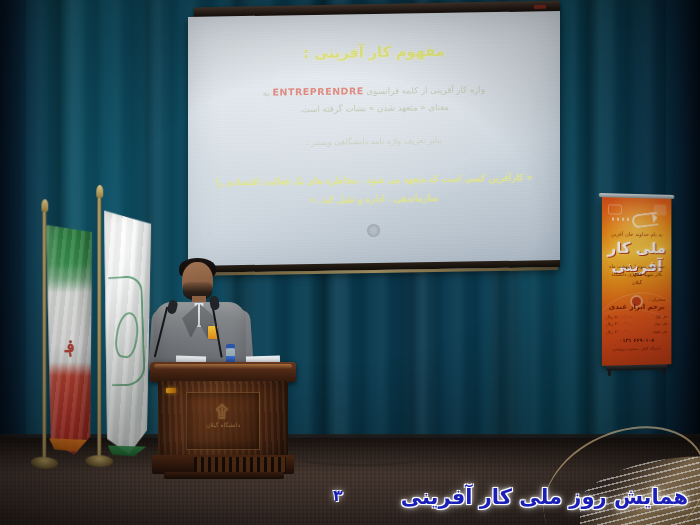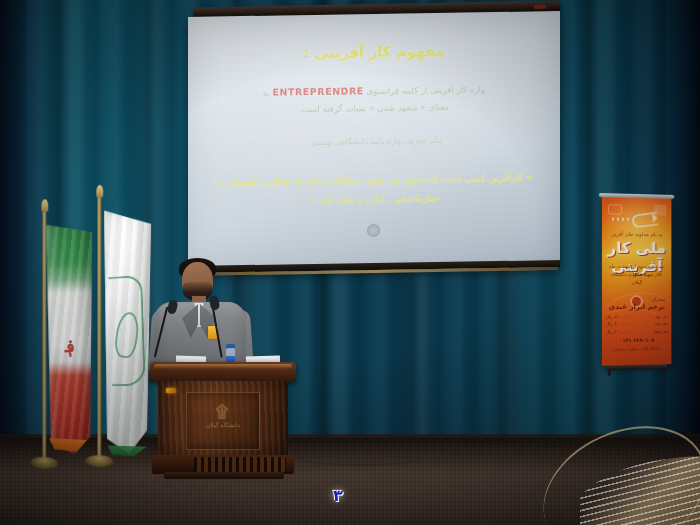--- a/index.html
+++ b/index.html
@@ -670,16 +670,17 @@
     <div class="banner-stand"></div>
     <div class="banner-leg-l"></div>
     <div class="banner-leg-r"></div>
   </div>
 
   <div class="vignette"></div>
 
   <div class="caption">
     <div class="cap-corner"></div>
     <div class="cap-arc"></div>
+    <div class="cap-title">همایش روز ملی کار آفرینی</div>
     <div class="cap-date">۳</div>
   </div>
 
 </div>
 
 </body></html>

